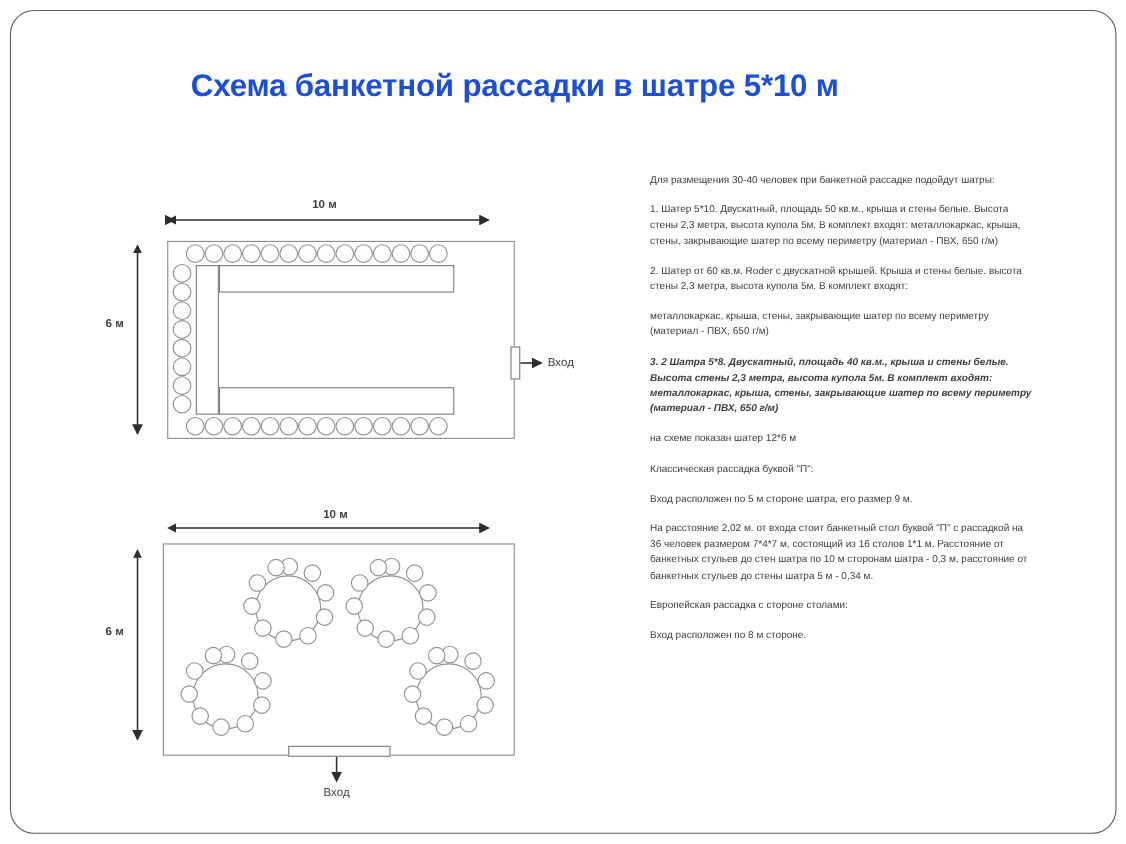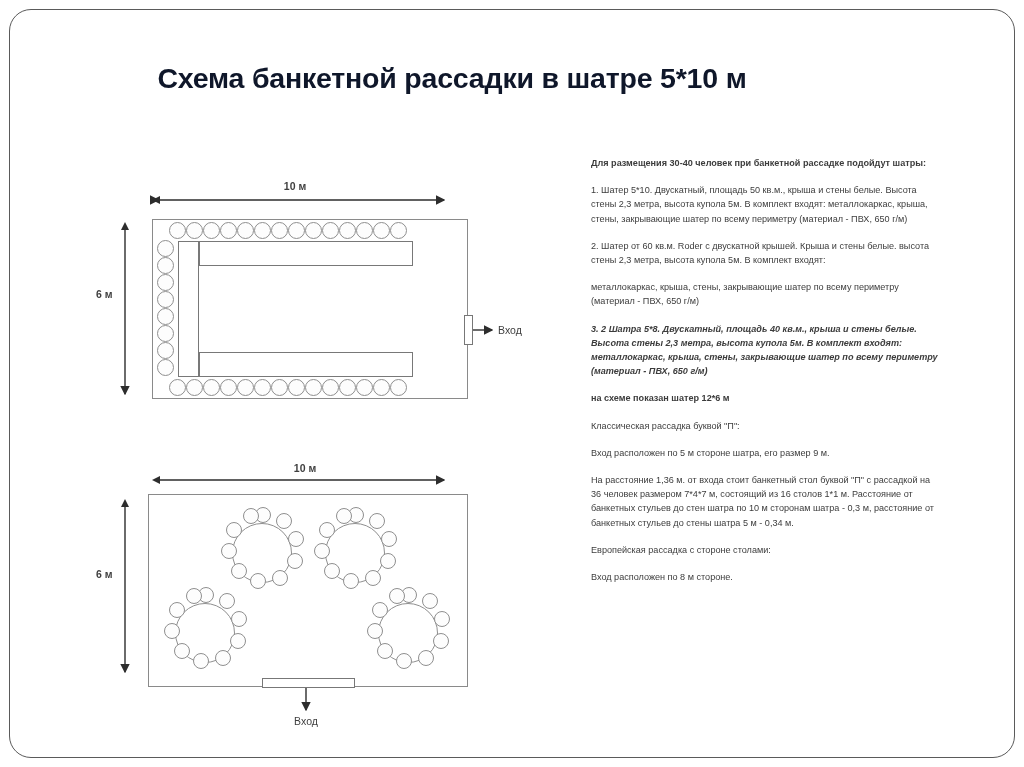--- a/index.html
+++ b/index.html
@@ -21,26 +21,26 @@
     left: 9px; top: 9px;
     width: 1006px; height: 749px;
     border: 1.3px solid #5a5a5a;
     border-radius: 22px;
     pointer-events: none;
   }
 
   
   #title {
     position: absolute;
-    left: 0; top: 62px;
+    left: 16px; top: 62px;
     width: 904px;
     text-align: center;
     font-size: 28.5px;
     font-weight: bold;
-    color: #0f172a;
+    color: #1d4ed8;
     letter-spacing: -0.2px;
     white-space: nowrap;
   }
 
   
   .diagram { position: absolute; padding-left: 16px; }
 
   .tent-box {
     position: absolute;
     border: 1.4px solid #8a8a8a;
@@ -97,21 +97,21 @@
     left: 591px; top: 156px;
     width: 350px;
   }
   #textcol p {
     margin: 0 0 13px 0;
     font-size: 9.1px;
     line-height: 14.2px;
     color: #3c3c3c;
     text-align: left;
   }
-  #textcol p.b     { font-weight: bold; }
+  #textcol p.b     { font-weight: normal; }
   #textcol p.i     { }
   #textcol p.bi    { font-weight: bold; font-style: italic; }
 </style>
 </head>
 <body>
 
 <div id="page">
 
   <div id="frame"></div>
 
@@ -264,18 +264,18 @@
 
   <div id="textcol">
     <p class="b">Для размещения 30-40 человек при банкетной рассадке подойдут шатры:</p>
     <p class="i">1. Шатер 5*10. Двускатный, площадь 50 кв.м., крыша и стены белые. Высота стены 2,3 метра, высота купола 5м. В комплект входят: металлокаркас, крыша, стены, закрывающие шатер по всему периметру (материал - ПВХ, 650 г/м)</p>
     <p class="i">2. Шатер от 60  кв.м. Roder с двускатной крышей. Крыша и стены белые. высота стены 2,3 метра, высота купола 5м. В комплект входят:</p>
     <p class="i">металлокаркас, крыша, стены, закрывающие шатер по всему периметру (материал - ПВХ, 650 г/м)</p>
     <p class="bi">3. 2 Шатра 5*8. Двускатный, площадь 40 кв.м., крыша и стены белые. Высота стены 2,3 метра, высота купола 5м. В комплект входят: металлокаркас, крыша, стены, закрывающие шатер по всему периметру (материал - ПВХ, 650 г/м)</p>
     <p class="b">на схеме показан шатер 12*6 м</p>
     <p class="i">Классическая рассадка буквой "П":</p>
     <p>Вход расположен по 5 м стороне шатра, его размер 9 м.</p>
-    <p>На расстояние  1,36 м. от входа стоит банкетный стол буквой "П" с рассадкой на 36 человек размером 7*4*7 м, состоящий из 16 столов 1*1 м. Расстояние от банкетных стульев до стен шатра по 10 м сторонам шатра - 0,3 м, расстояние от банкетных стульев до стены шатра 5 м - 0,34 м.</p>
+    <p>На расстояние  2,02 м. от входа стоит банкетный стол буквой "П" с рассадкой на 36 человек размером 7*4*7 м, состоящий из 16 столов 1*1 м. Расстояние от банкетных стульев до стен шатра по 10 м сторонам шатра - 0,3 м, расстояние от банкетных стульев до стены шатра 5 м - 0,34 м.</p>
     <p class="i">Европейская рассадка с стороне столами:</p>
     <p>Вход расположен по 8 м стороне.</p>
   </div>
 
 </div>
 
 </body></html>

